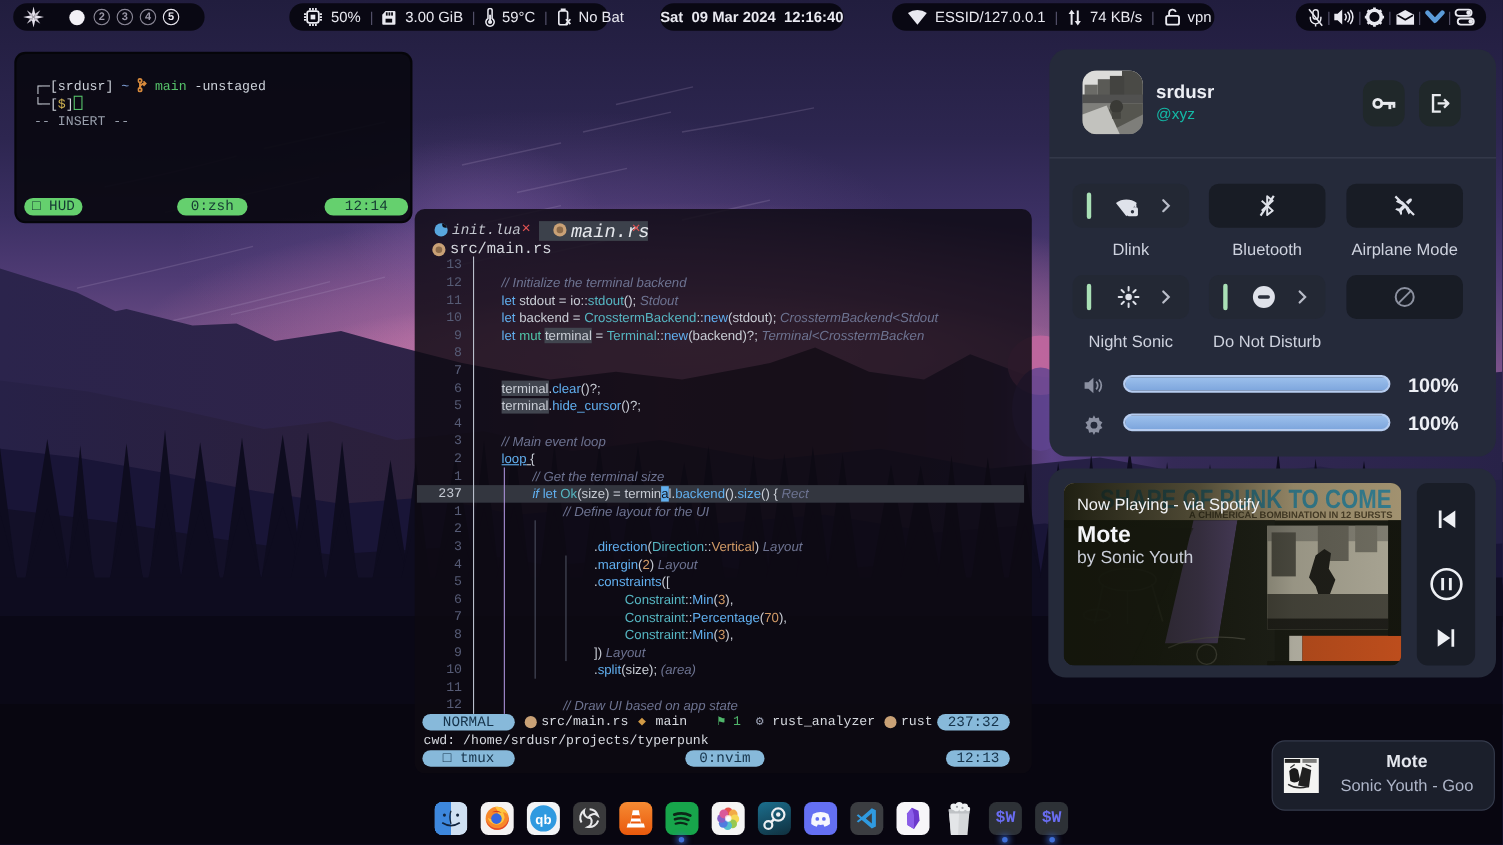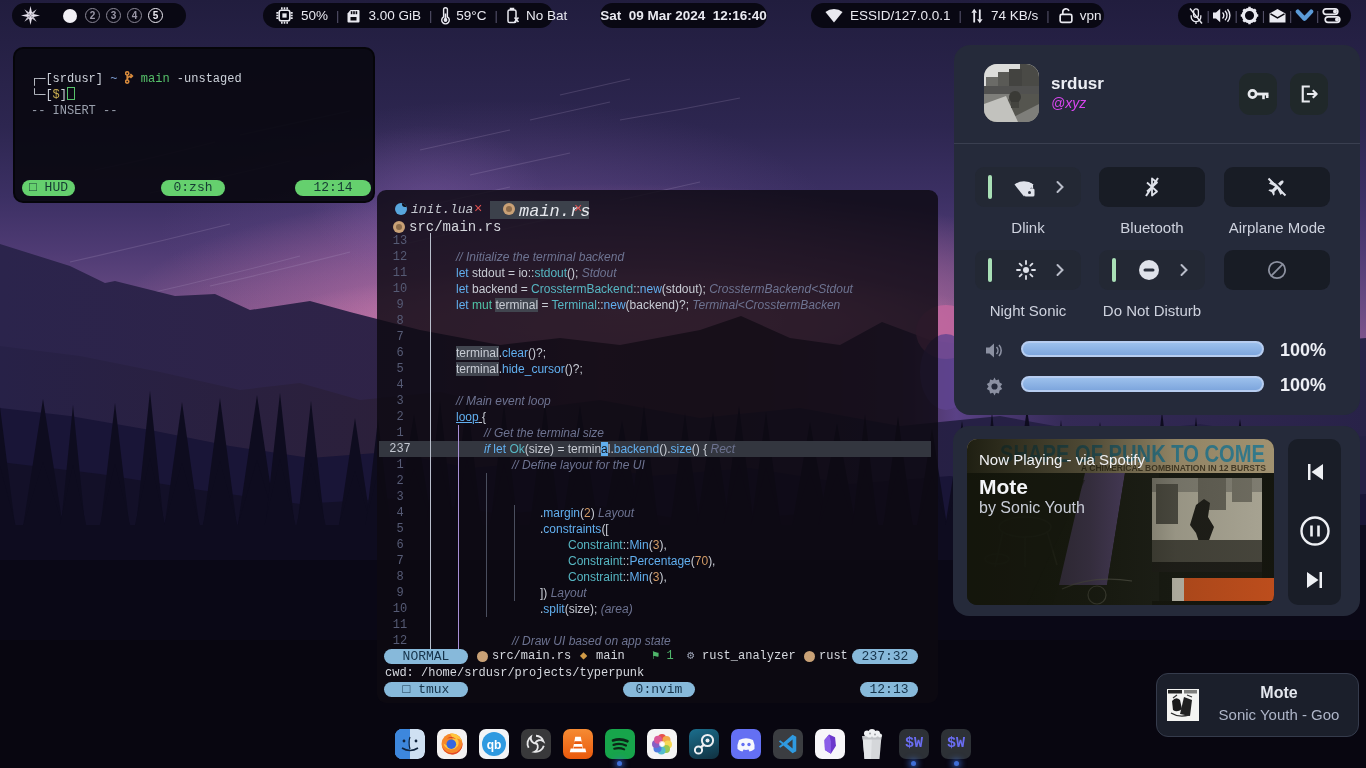--- a/index.html
+++ b/index.html
@@ -38,21 +38,21 @@
   .notif { position:absolute; left:1156px; top:673px; width:203px; height:64px; background:#1b1f2b;
            border:1px solid #353b4c; border-radius:12px; }
   
   .dk { position:absolute; top:729px; width:30px; height:30px; border-radius:7px; overflow:hidden; }
   .dot { position:absolute; top:761px; width:5px; height:5px; border-radius:50%; background:#3f6fd8;
          box-shadow:0 0 6px 2px rgba(63,111,216,0.75); }
   .wsn { width:15px; height:15px; border-radius:50%; border:1.5px solid #8a8796; color:#9b98a8;
          font-size:10px; font-weight:bold; display:flex; align-items:center; justify-content:center;
          margin-left:6px; }
   .wsn.act { border-color:#eceaf2; color:#eceaf2; }
-  .ln { position:absolute; width:40px; text-align:center; color:#565b75; font-size:12px;
+  .ln { position:absolute; width:40px; text-align:right; color:#565b75; font-size:12px;
         font-family:"Liberation Mono", monospace; line-height:16px; }
   .cline { position:absolute; left:428px; font-size:12px; line-height:16px; white-space:pre;
            font-family:Liberation Sans, sans-serif; color:#c8ccd4; }
 </style>
 </head>
 <body>
 
 <svg class="abs" width="1366" height="768" style="left:0;top:0">
   <defs>
     <linearGradient id="sky" x1="0" y1="0" x2="0" y2="1">
@@ -383,20 +383,21 @@
 <div class="cline" style="top:176px;left:79px"><span class="bl" style="text-decoration:underline">loop</span><span style="text-decoration:underline"> {</span></div>
 <div class="ln" style="left:3px;top:192px;color:#565b75">1</div>
 <div class="cline" style="top:192px;left:107px"><span class="cm">// Get the terminal size</span></div>
 <div style="position:absolute;left:2px;top:208px;width:552px;height:16px;background:#33363f"></div>
 <div class="ln" style="left:3px;top:208px;color:#c3c7d1">237</div>
 <div class="cline" style="top:208px;left:107px"><span class="bl" style="font-style:italic">if</span> <span class="bl">let</span> <span class="cy">Ok</span>(size) = termin<span style="background:#61afef;color:#10131c">a</span>l.<span class="bl">backend</span>().<span class="bl">size</span>() { <span class="hint">Rect</span></div>
 <div class="ln" style="left:3px;top:224px;color:#565b75">1</div>
 <div class="cline" style="top:224px;left:135px"><span class="cm">// Define layout for the UI</span></div>
 <div class="ln" style="left:3px;top:240px;color:#565b75">2</div>
 <div class="ln" style="left:3px;top:256px;color:#565b75">3</div>
+<div class="cline" style="top:256px;left:163px">.<span class="bl">direction</span>(<span class="cy">Direction</span>::<span class="or">Vertical</span>) <span class="hint">Layout</span></div>
 <div class="ln" style="left:3px;top:272px;color:#565b75">4</div>
 <div class="cline" style="top:272px;left:163px">.<span class="bl">margin</span>(<span class="or">2</span>) <span class="hint">Layout</span></div>
 <div class="ln" style="left:3px;top:288px;color:#565b75">5</div>
 <div class="cline" style="top:288px;left:163px">.<span class="bl">constraints</span>([</div>
 <div class="ln" style="left:3px;top:304px;color:#565b75">6</div>
 <div class="cline" style="top:304px;left:191px"><span class="cy">Constraint</span>::<span class="bl">Min</span>(<span class="or">3</span>),</div>
 <div class="ln" style="left:3px;top:320px;color:#565b75">7</div>
 <div class="cline" style="top:320px;left:191px"><span class="cy">Constraint</span>::<span class="bl">Percentage</span>(<span class="or">70</span>),</div>
 <div class="ln" style="left:3px;top:336px;color:#565b75">8</div>
 <div class="cline" style="top:336px;left:191px"><span class="cy">Constraint</span>::<span class="bl">Min</span>(<span class="or">3</span>),</div>
@@ -443,21 +444,21 @@
     <rect x="25" y="5" width="13" height="20" fill="#434340"></rect>
     <rect x="2" y="13" width="12" height="11" fill="#6b6b67"></rect>
     <rect x="0" y="22" width="55" height="8" fill="#515150"></rect>
     <rect x="0" y="30" width="55" height="28" fill="#7e7e7a"></rect>
     <polygon points="0,58 30,30 55,30 55,40 20,58" fill="#55554f"></polygon>
     <polygon points="0,40 22,32 34,58 0,58" fill="#c2c2be"></polygon>
     <circle cx="31" cy="33" r="6" fill="#3a3a36"></circle>
     <rect x="27" y="38" width="8" height="6" fill="#44443f"></rect>
   </svg>
   <div style="position:absolute;left:97px;top:29px;color:#eceef4;font-size:17px;font-weight:bold;">srdusr</div>
-  <div style="position:absolute;left:97px;top:50px;color:#d946ef;font-size:14px;font-style:italic;">@xyz</div>
+  <div style="position:absolute;left:97px;top:50px;color:#14b8a6;font-size:14px;">@xyz</div>
   <div style="position:absolute;left:285px;top:28px;width:38px;height:42px;border-radius:11px;background:#20282a;">
     <svg width="22" height="16" viewBox="0 0 22 16" style="margin:13px 0 0 8px">
       <circle cx="5.5" cy="8" r="3.6" fill="none" stroke="#e8eaee" stroke-width="2.6"></circle>
       <rect x="9" y="6.6" width="12.5" height="2.8" fill="#e8eaee"></rect>
       <rect x="15.2" y="9" width="2.6" height="4.2" fill="#e8eaee"></rect>
       <rect x="19" y="9" width="2.5" height="3" fill="#e8eaee"></rect>
     </svg>
   </div>
   <div style="position:absolute;left:336px;top:28px;width:38px;height:42px;border-radius:11px;background:#20282a;">
     <svg width="20" height="20" viewBox="0 0 24 24" style="margin:11px 0 0 9px" fill="none" stroke="#e8eaee" stroke-width="2.6">

